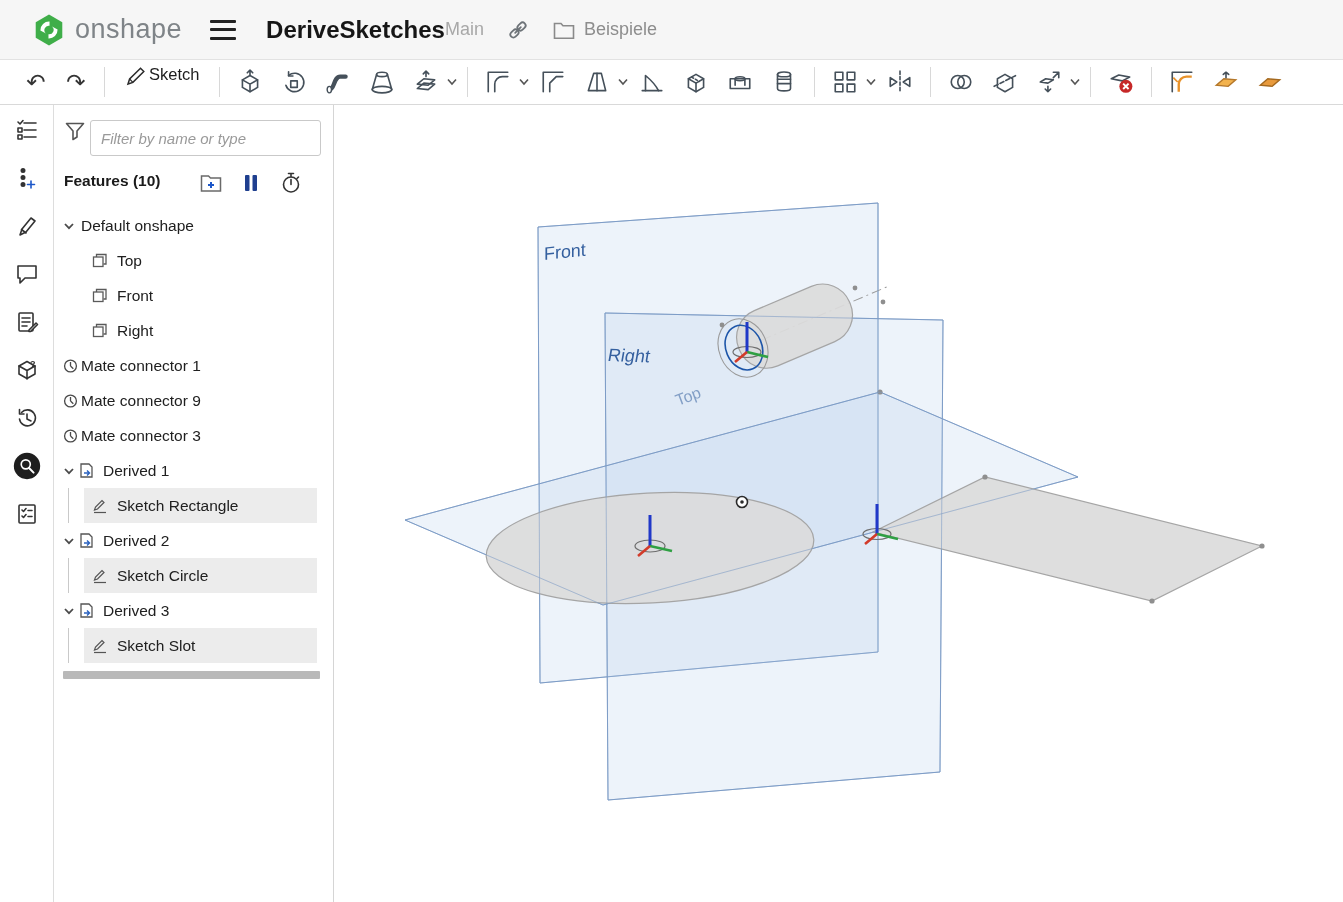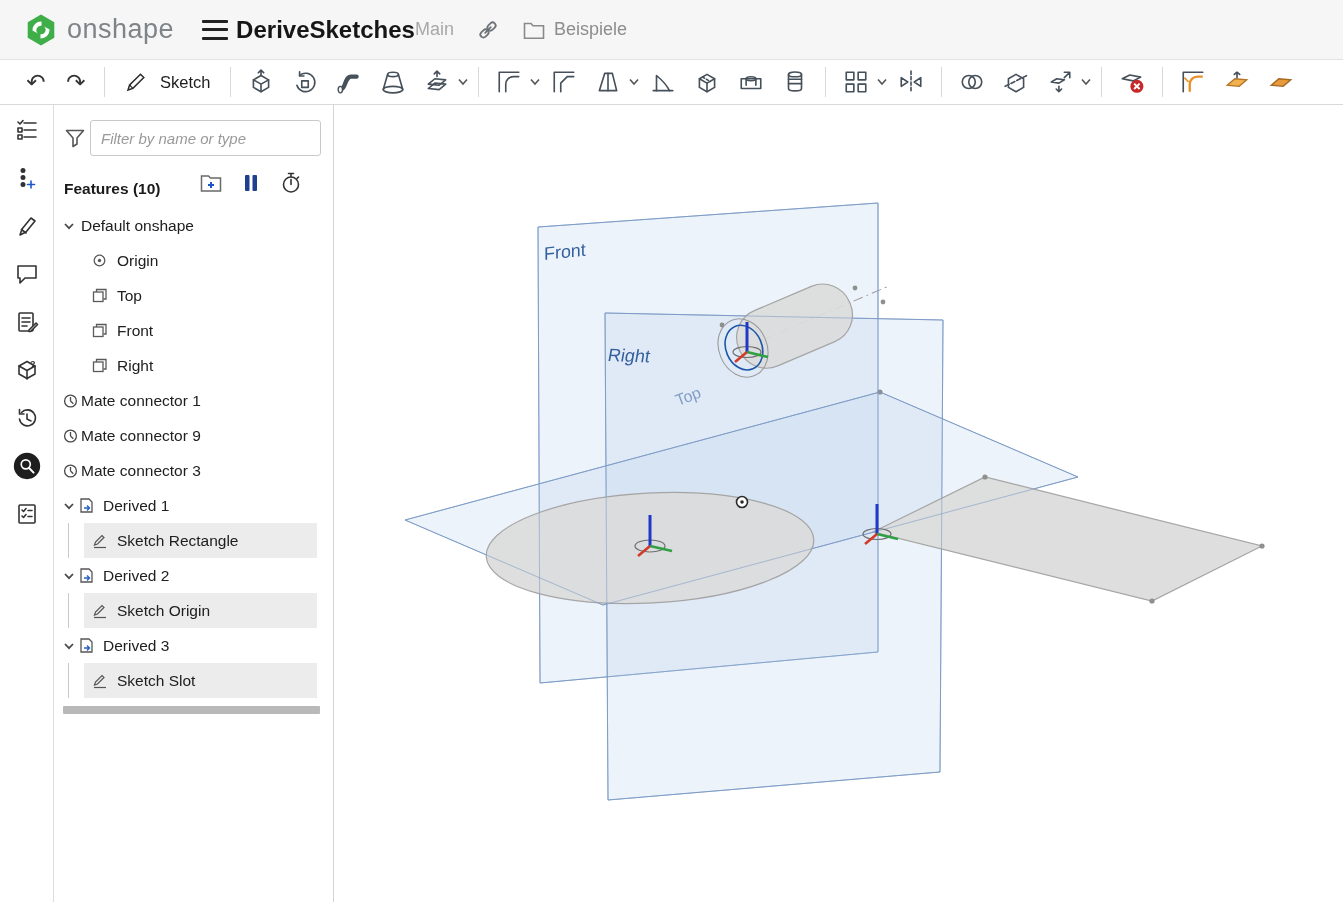--- a/index.html
+++ b/index.html
@@ -1,59 +1,59 @@
 <!DOCTYPE html>
 <html><head>
 <meta charset="utf-8">
 <style>
   * { margin:0; padding:0; box-sizing:border-box; }
   html,body { width:1343px; height:902px; overflow:hidden; background:#fff;
     font-family:"Liberation Sans", sans-serif; }
 
   
   .header { height:60px; background:#f6f6f6; border-bottom:1px solid #e2e2e2;
-    display:flex; align-items:center; padding-left:24px; }
+    display:flex; align-items:center; padding-left:32px; }
   .logo-mark { width:34px; height:34px; margin-right:9px; }
   .logo-word { font-size:27px; color:#7f8488; letter-spacing:.5px; }
   .hamburger { margin-left:28px; width:26px; height:20px; display:flex; flex-direction:column;
     justify-content:space-between; cursor:pointer; }
   .hamburger span { display:block; height:3px; background:#222; border-radius:1px; }
-  .doc-title { margin-left:8px; font-size:24px; font-weight:bold; color:#161616; }
+  .doc-title { margin-left:30px; font-size:24px; font-weight:bold; color:#161616; }
   .workspace { font-size:18px; color:#a8a8a8; }
   .hdr-icon { margin-left:22px; display:flex; align-items:center; }
   .folder-label { margin-left:8px; font-size:18px; color:#8d8d8d; }
 
   
   .toolbar { height:45px; background:#fff; border-bottom:1px solid #d9d9d9;
     display:flex; align-items:center; padding-left:16px; white-space:nowrap; }
   .tbtn { height:34px; min-width:40px; padding:0 3px; display:flex; align-items:center;
     justify-content:center; border-radius:3px; cursor:pointer; }
   .tbtn.w { min-width:44px; }
   .tb-sep { width:1px; height:30px; background:#d8d8d8; margin:0 8px; flex:none; }
-  .sketch-btn { display:flex; align-items:center; gap:13px; padding:0 12px; height:34px; cursor:pointer; }
+  .sketch-btn { display:flex; gap:2px; padding:0 12px; height:34px; cursor:pointer; }
   .sketch-lbl { font-size:16.5px; color:#1d1d1d; }
   .chev-btn { width:15px; height:34px; display:flex; align-items:center; justify-content:center;
     cursor:pointer; margin-left:-4px; }
   .undo-glyph { font-size:23px; color:#343434; line-height:1; }
 
   
   .body { display:flex; height:797px; }
 
   .left-rail { width:54px; border-right:1px solid #ddd; background:#fff;
     display:flex; flex-direction:column; align-items:center; padding-top:12px; gap:22px; flex:none; }
   .rail-btn { width:28px; height:26px; display:flex; align-items:center; justify-content:center; cursor:pointer; }
 
   .feature-panel { width:280px; border-right:1px solid #d5d5d5; background:#fff; flex:none;
     display:flex; flex-direction:column; }
-  .filter-row { display:flex; align-items:center; gap:4px; padding:15px 12px 0 10px; }
+  .filter-row { display:flex; gap:4px; padding:15px 12px 0 10px; }
   .filter-input { flex:1; height:36px; border:1px solid #c9c9c9; border-radius:3px;
     padding:0 10px; font-size:15px; font-style:italic; color:#333; outline:none;
     font-family:"Liberation Sans", sans-serif; }
   .filter-input::placeholder { color:#9a9a9a; font-style:italic; }
-  .features-hdr { display:flex; align-items:flex-end; padding:16px 12px 4px 10px; }
+  .features-hdr { display:flex; align-items:flex-start; padding:16px 12px 4px 10px; }
   .features-title { font-size:15.5px; font-weight:bold; color:#1a1a1a; }
   .features-actions { display:flex; gap:21px; margin-left:40px; align-items:center; }
   .features-actions > div { cursor:pointer; }
 
   .tree { margin-top:6px; }
   .tree-row { height:35px; display:flex; align-items:center; font-size:15.5px;
     color:#202020; cursor:pointer; position:relative; }
   .tree-row .lead { width:24px; padding-left:9px; display:flex; align-items:center; flex:none; }
   .tree-row .t-icon { width:22px; display:flex; align-items:center; flex:none; }
   .tree-row .t-label { margin-left:3px; white-space:nowrap; }
@@ -414,29 +414,20 @@
         <span class="lead">
           <svg width="12" height="12" viewBox="0 0 12 12">
               <path d="M2 4 l4 4.2 4-4.2" fill="none" stroke="#4a4a4a" stroke-width="1.8"></path>
             </svg>
         </span>
         <span class="t-label">Default onshape</span>
       </div>
 
       <div class="tree-row row-child">
         <span class="t-icon">
-          <svg width="15" height="15" viewBox="0 0 15 15">
-              <circle cx="7.5" cy="7.5" r="5.3" fill="none" stroke="#5a5a5a" stroke-width="1.3"></circle>
-              <circle cx="7.5" cy="7.5" r="1.7" fill="#5a5a5a"></circle>
-            </svg>
-        </span>
-        <span class="t-label">Origin</span>
-      </div>
-      <div class="tree-row row-child">
-        <span class="t-icon">
           <svg width="17" height="15" viewBox="0 0 17 15">
               <rect x="1.5" y="4" width="9.5" height="9.5" fill="none" stroke="#5a5a5a" stroke-width="1.3"></rect>
               <path d="M4.5 4 V1.5 h9.5 V11 h-2.5" fill="none" stroke="#5a5a5a" stroke-width="1.3"></path>
             </svg>
         </span>
         <span class="t-label">Top</span>
       </div>
       <div class="tree-row row-child">
         <span class="t-icon">
           <svg width="17" height="15" viewBox="0 0 17 15">
@@ -522,21 +513,21 @@
         </span>
         <span class="t-label">Derived 2</span>
       </div>
       <div class="tree-row row-sketch">
         <span class="t-icon">
           <svg width="16" height="16" viewBox="0 0 16 16">
               <path d="M2.5 12 l1-3 6.5-6.5 2 2 -6.5 6.5 z" fill="none" stroke="#555" stroke-width="1.2"></path>
               <path d="M2 14.5 h12" stroke="#555" stroke-width="1.2"></path>
             </svg>
         </span>
-        <span class="t-label">Sketch Origin</span>
+        <span class="t-label">Sketch Circle</span>
       </div>
 
       <div class="tree-row">
         <span class="lead">
           <svg width="12" height="12" viewBox="0 0 12 12">
               <path d="M2 4 l4 4.2 4-4.2" fill="none" stroke="#4a4a4a" stroke-width="1.8"></path>
             </svg>
         </span>
         <span class="t-icon">
           <svg width="17" height="17" viewBox="0 0 17 17">

